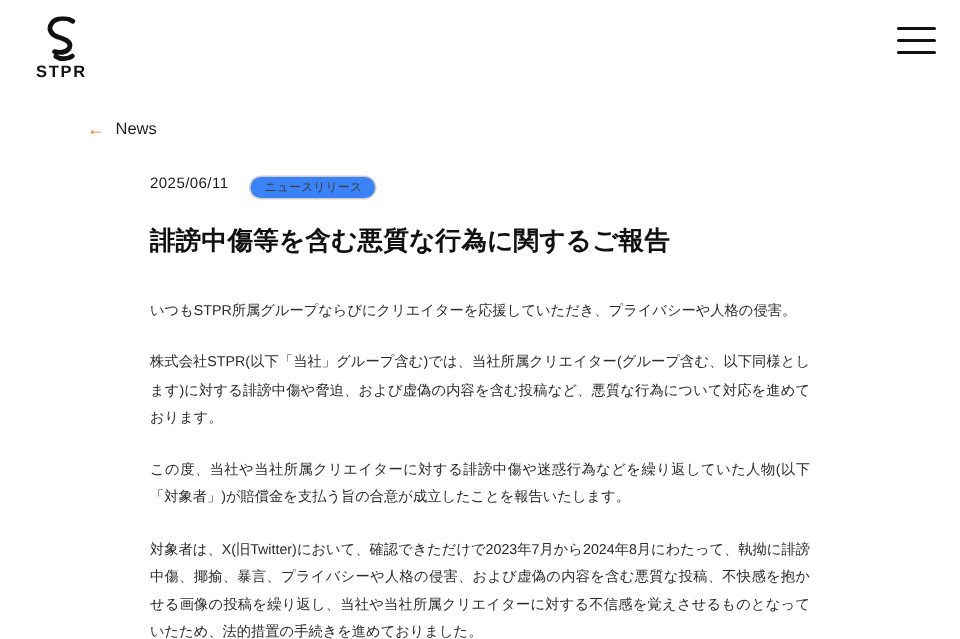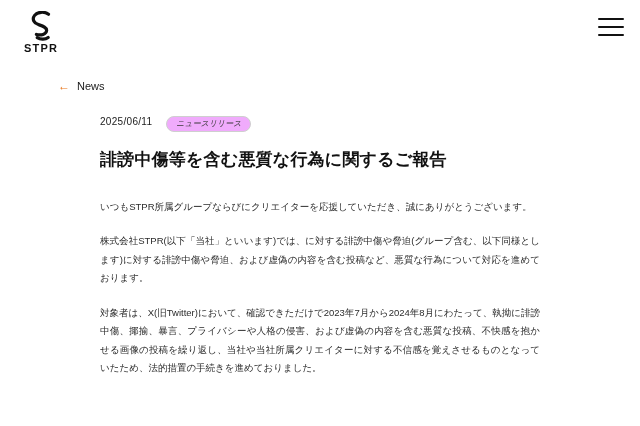--- a/index.html
+++ b/index.html
@@ -103,23 +103,22 @@
     color: #1a1a1a;
     letter-spacing: 0.3px;
   }
   .meta-tag {
     font-size: 8px;
     color: #3a3a3a;
     border: 1px solid #cfcfcf;
     border-radius: 10px;
     padding: 3px 9px;
     line-height: 1;
-    background: #f0abfc;
+    background: #3b82f6;
     white-space: nowrap;
-    font-style: italic;
   }
 
   .article-title {
     margin: 16px 0 0 100px;
     font-size: 17px;
     font-weight: 700;
     letter-spacing: 0.2px;
     color: #111111;
     line-height: 1.4;
   }
@@ -166,20 +165,21 @@
     </a>
 
     <div class="meta-row">
       <span class="meta-date">2025/06/11</span>
       <span class="meta-tag">ニュースリリース</span>
     </div>
 
     <h1 class="article-title">誹謗中傷等を含む悪質な行為に関するご報告</h1>
 
     <div class="body-copy">
-      <p>いつもSTPR所属グループならびにクリエイターを応援していただき、誠にありがとうございます。</p>
-      <p>株式会社STPR(以下「当社」といいます)では、に対する誹謗中傷や脅迫(グループ含む、以下同様とします)に対する誹謗中傷や脅迫、および虚偽の内容を含む投稿など、悪質な行為について対応を進めております。</p>
+      <p>いつもSTPR所属グループならびにクリエイターを応援していただき、プライバシーや人格の侵害。</p>
+      <p>株式会社STPR(以下「当社」グループ含む)では、当社所属クリエイター(グループ含む、以下同様とします)に対する誹謗中傷や脅迫、および虚偽の内容を含む投稿など、悪質な行為について対応を進めております。</p>
+      <p>この度、当社や当社所属クリエイターに対する誹謗中傷や迷惑行為などを繰り返していた人物(以下「対象者」)が賠償金を支払う旨の合意が成立したことを報告いたします。</p>
       <p>対象者は、X(旧Twitter)において、確認できただけで2023年7月から2024年8月にわたって、執拗に誹謗中傷、揶揄、暴言、プライバシーや人格の侵害、および虚偽の内容を含む悪質な投稿、不快感を抱かせる画像の投稿を繰り返し、当社や当社所属クリエイターに対する不信感を覚えさせるものとなっていたため、法的措置の手続きを進めておりました。</p>
 
     </div>
 
   </div>
 </div>
 
 </body></html>

